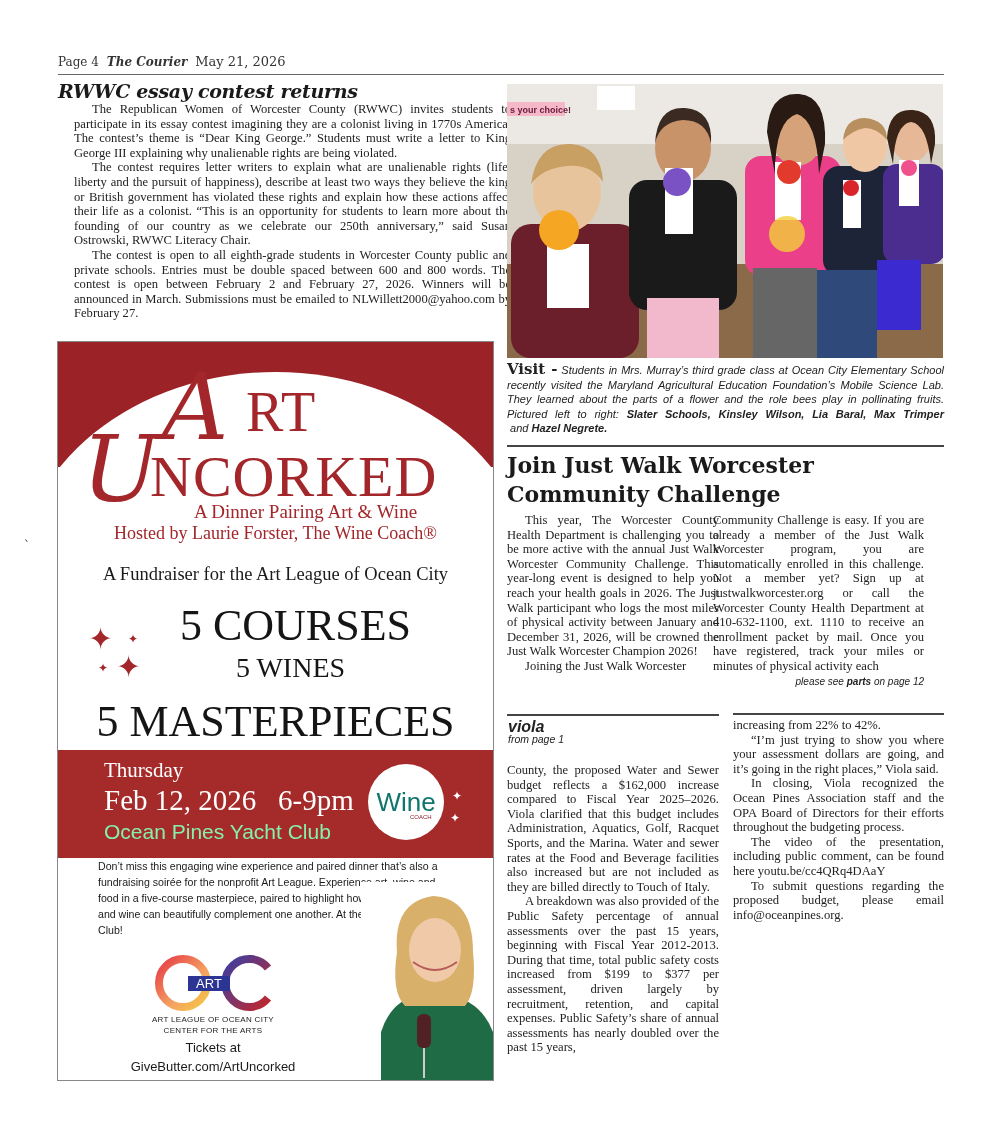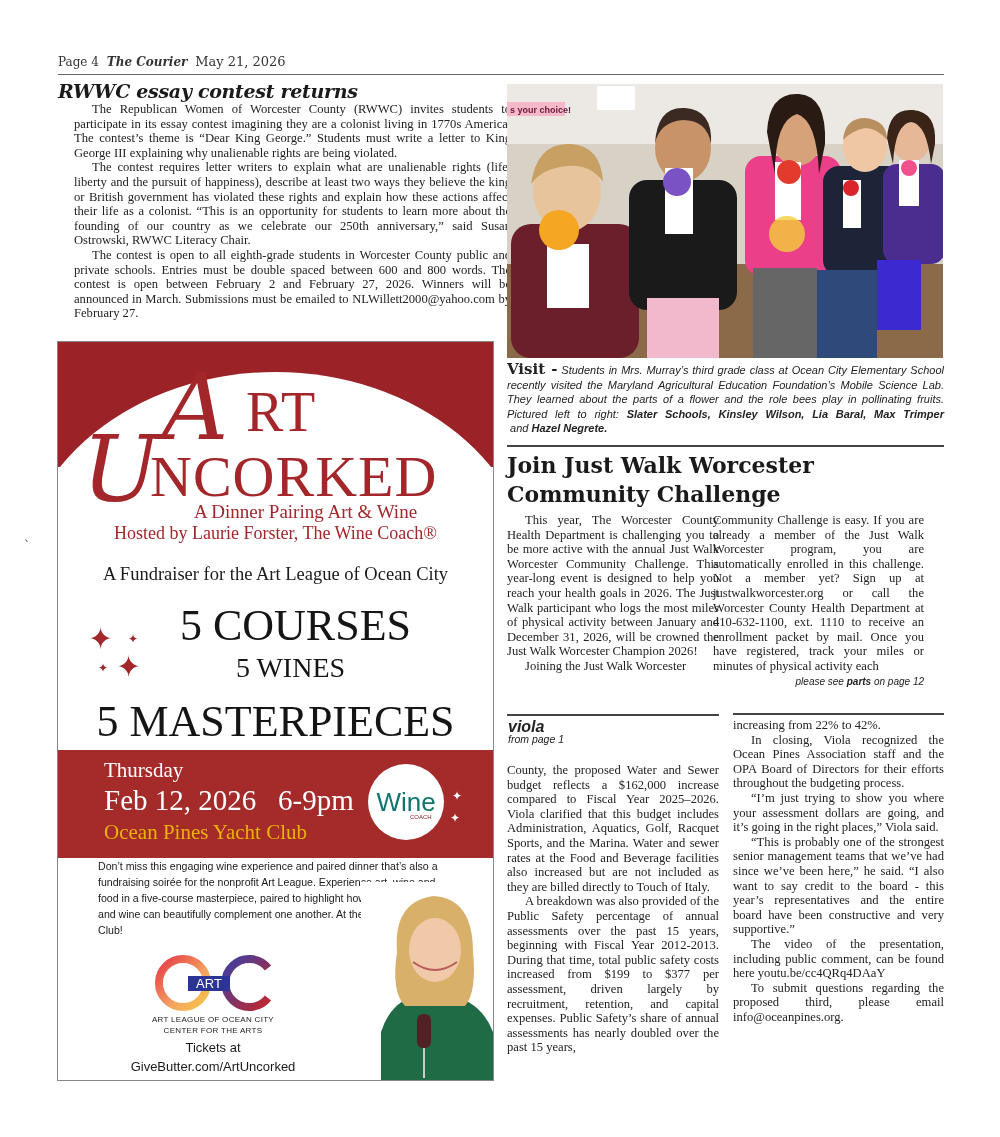--- a/index.html
+++ b/index.html
@@ -40,21 +40,21 @@
   .ad-sub2{position:absolute;left:0;width:435px;text-align:center;top:181px;font-family:"Liberation Serif",serif;font-size:18px;color:#a3262b;}
   .ad-fund{position:absolute;left:0;width:435px;text-align:center;top:222px;font-family:"Liberation Serif",serif;font-size:18.5px;color:#1a1a1a;}
   .ad-big{position:absolute;left:0;width:435px;text-align:center;font-family:"Liberation Serif",serif;color:#151515;line-height:1;}
   .ad-big1{top:262px;font-size:44px;padding-left:40px;box-sizing:border-box;}
   .ad-big2{top:312px;font-size:28px;padding-left:30px;box-sizing:border-box;}
   .ad-big3{top:358px;font-size:44px;}
   .sparkle{position:absolute;color:#a3262b;line-height:1;}
   .ad-band{position:absolute;left:0;top:408px;width:435px;height:108px;background:#a52a2a;}
   .band-day{position:absolute;left:46px;top:8px;font-family:"Liberation Serif",serif;font-size:21px;color:#fff;}
   .band-date{position:absolute;left:46px;top:34px;font-family:"Liberation Serif",serif;font-size:29px;color:#fff;}
-  .band-loc{position:absolute;left:46px;top:70px;font-family:Liberation Serif, serif;font-size:21px;color:#eab308;}
+  .band-loc{position:absolute;left:46px;top:70px;font-family:Liberation Sans, sans-serif;font-size:21px;color:#86efac;}
   .wine-logo{position:absolute;left:310px;top:14px;width:76px;height:76px;border-radius:50%;background:#fff;display:flex;align-items:center;justify-content:center;font-family:"Liberation Sans",sans-serif;}
   .wine-logo .w{font-size:26px;color:#0f766e;}
   .wine-logo .coach{position:absolute;left:42px;top:50px;font-size:6px;color:#8b1e2b;}
   .ad-desc{position:absolute;left:40px;top:516px;width:360px;font-family:"Liberation Sans",sans-serif;font-size:10.6px;line-height:16px;color:#1a1a1a;}
   .oc-logo{position:absolute;left:92px;top:612px;width:126px;height:58px;}
   .oc-cap{position:absolute;left:60px;top:672px;width:190px;text-align:center;font-family:"Liberation Sans",sans-serif;font-size:8px;line-height:11px;color:#222;letter-spacing:0.3px;}
   .tickets{position:absolute;left:40px;top:696px;width:230px;text-align:center;font-family:"Liberation Sans",sans-serif;font-size:13px;line-height:19px;color:#1a1a1a;}
   .portrait{position:absolute;left:303px;top:540px;width:132px;height:198px;overflow:hidden;}
   .stray{left:24px;top:539px;font-size:12px;color:#333;}
 </style>
@@ -218,18 +218,17 @@
 <div class="abs rule3"></div>
 
 <div class="abs viola-label">viola</div>
 <div class="abs viola-from">from page 1</div>
 <div class="abs body-text viola-col1">
   <p style="text-indent:0">County, the proposed Water and Sewer budget reflects a $162,000 increase compared to Fiscal Year 2025–2026. Viola clarified that this budget includes Administration, Aquatics, Golf, Racquet Sports, and the Marina. Water and sewer rates at the Food and Beverage facilities also increased but are not included as they are billed directly to Touch of Italy.</p>
   <p>A breakdown was also provided of the Public Safety percentage of annual assessments over the past 15 years, beginning with Fiscal Year 2012-2013. During that time, total public safety costs increased from $199 to $377 per assessment, driven largely by recruitment, retention, and capital expenses. Public Safety’s share of annual assessments has nearly doubled over the past 15 years,</p>
 </div>
 <div class="abs body-text viola-col2">
   <p style="text-indent:0">increasing from 22% to 42%.</p>
+  <p>“I’m just trying to show you where your assessment dollars are going, and it’s going in the right places,” Viola said.</p>
   <p>In closing, Viola recognized the Ocean Pines Association staff and the OPA Board of Directors for their efforts throughout the budgeting process.</p>
-  <p>“I’m just trying to show you where your assessment dollars are going, and it’s going in the right places,” Viola said.</p>
-  <p>“This is probably one of the strongest senior management teams that we’ve had since we’ve been here,” he said. “I also want to say credit to the board - this year’s representatives and the entire board have been constructive and very supportive.”</p>
   <p>The video of the presentation, including public comment, can be found here youtu.be/cc4QRq4DAaY</p>
-  <p>To submit questions regarding the proposed third, please email info@oceanpines.org.</p>
+  <p>To submit questions regarding the proposed budget, please email info@oceanpines.org.</p>
 </div>
 
 </body></html>

